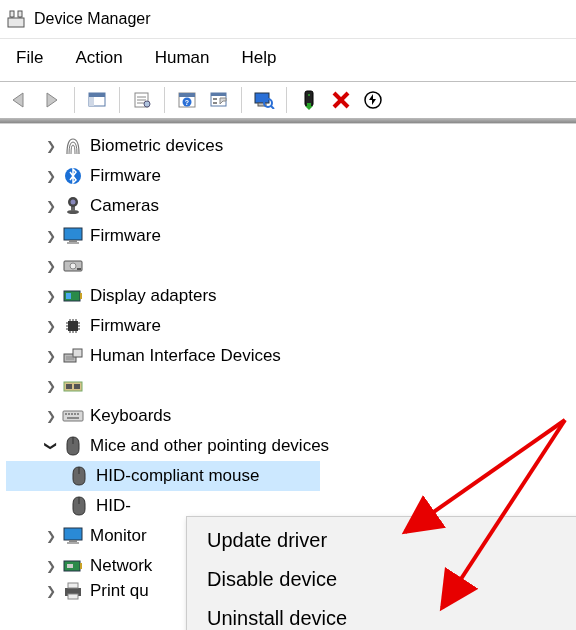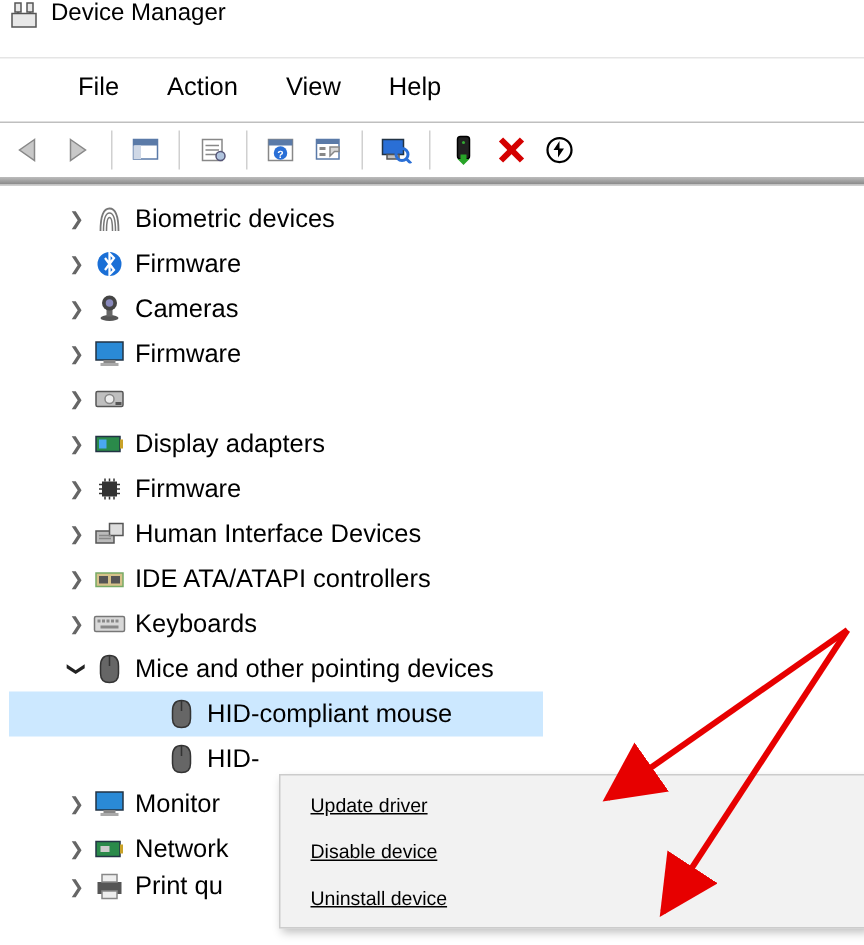--- a/index.html
+++ b/index.html
@@ -11,41 +11,41 @@
     font-size: 15px;
     background: #fff;
     color: #000;
     overflow: hidden;
     position: relative;
   }
   
   .titlebar {
     height: 38px;
     display: flex;
+    align-items: center;
     padding: 0 6px;
     border-bottom: 1px solid #e5e5e5;
     background: #fff;
   }
   .titlebar .app-icon {
     width: 20px; height: 20px;
     margin-right: 8px;
     display: flex; align-items: center; justify-content: center;
   }
   .titlebar .title {
     font-size: 16px;
   }
   
   .menubar {
     height: 30px;
     display: flex;
     align-items: center;
     gap: 32px;
     padding: 4px 10px 6px 16px;
     font-size: 17px;
-    margin-left: 36px;
   }
   .menubar span { cursor: default; }
   
   .menusep {
     height: 0;
     border-top: 1px solid #bfbfbf;
     margin-top: 2px;
   }
   
   .toolbar {
@@ -100,21 +100,21 @@
     font-size: 12px;
     user-select: none;
   }
   .arrow.blank { visibility: hidden; }
   .node-icon {
     width: 22px; height: 22px;
     margin: 0 6px 0 4px;
     display: flex; align-items: center; justify-content: center;
   }
   .lvl1 { padding-left: 38px; }
-  .lvl2 { padding-left: 86px; }
+  .lvl2 { padding-left: 44px; }
   .sel {
     background: #cce8ff;
   }
   .sel-label {
     background: #cce8ff;
     padding-right: 6px;
   }
   
   .ctxmenu {
     position: absolute;
@@ -122,22 +122,21 @@
     top: 516px;
     width: 390px;
     background: #f2f2f2;
     border: 1px solid #cccccc;
     box-shadow: 2px 3px 6px rgba(0,0,0,0.25);
     padding: 4px 0;
     z-index: 10;
   }
   .ctxitem {
     padding: 8px 20px;
-    font-size: 13px;
-    text-decoration: underline;
+    font-size: 20px;
   }
   
   .overlay {
     position: absolute;
     left: 0; top: 0;
     width: 576px; height: 630px;
     pointer-events: none;
     z-index: 20;
   }
 </style>
@@ -153,21 +152,21 @@
       <line x1="5" y1="7" x2="5" y2="8" stroke="#555"></line>
       <line x1="13" y1="7" x2="13" y2="8" stroke="#555"></line>
     </svg>
   </span>
   <span class="title">Device Manager</span>
 </div>
 
 <div class="menubar">
   <span>File</span>
   <span>Action</span>
-  <span>View</span>
+  <span>Human</span>
   <span>Help</span>
 </div>
 <div class="menusep"></div>
 
 <div class="toolbar">
   <div class="tb-group">
     <div class="tb-btn">
       <svg width="22" height="18" viewBox="0 0 22 18">
           <path d="M14 2 L4 9 L14 16 Z" fill="#c8c8c8" stroke="#888"></path>
         </svg>
@@ -371,21 +370,20 @@
 
   <div class="tree-row lvl1">
     <span class="arrow">❯</span>
     <span class="node-icon">
       <svg width="20" height="16" viewBox="0 0 20 16">
           <rect x="1" y="4" width="18" height="9" fill="#d6c28a" stroke="#7a6"></rect>
           <rect x="3" y="6" width="6" height="5" fill="#555"></rect>
           <rect x="11" y="6" width="6" height="5" fill="#555"></rect>
         </svg>
     </span>
-    <span>IDE ATA/ATAPI controllers</span>
   </div>
 
   <div class="tree-row lvl1">
     <span class="arrow">❯</span>
     <span class="node-icon">
       <svg width="22" height="14" viewBox="0 0 22 14">
           <rect x="1" y="2" width="20" height="10" rx="1" fill="#d8d8d8" stroke="#777"></rect>
           <g fill="#888">
             <rect x="3" y="4" width="2" height="2"></rect>
             <rect x="6" y="4" width="2" height="2"></rect>

